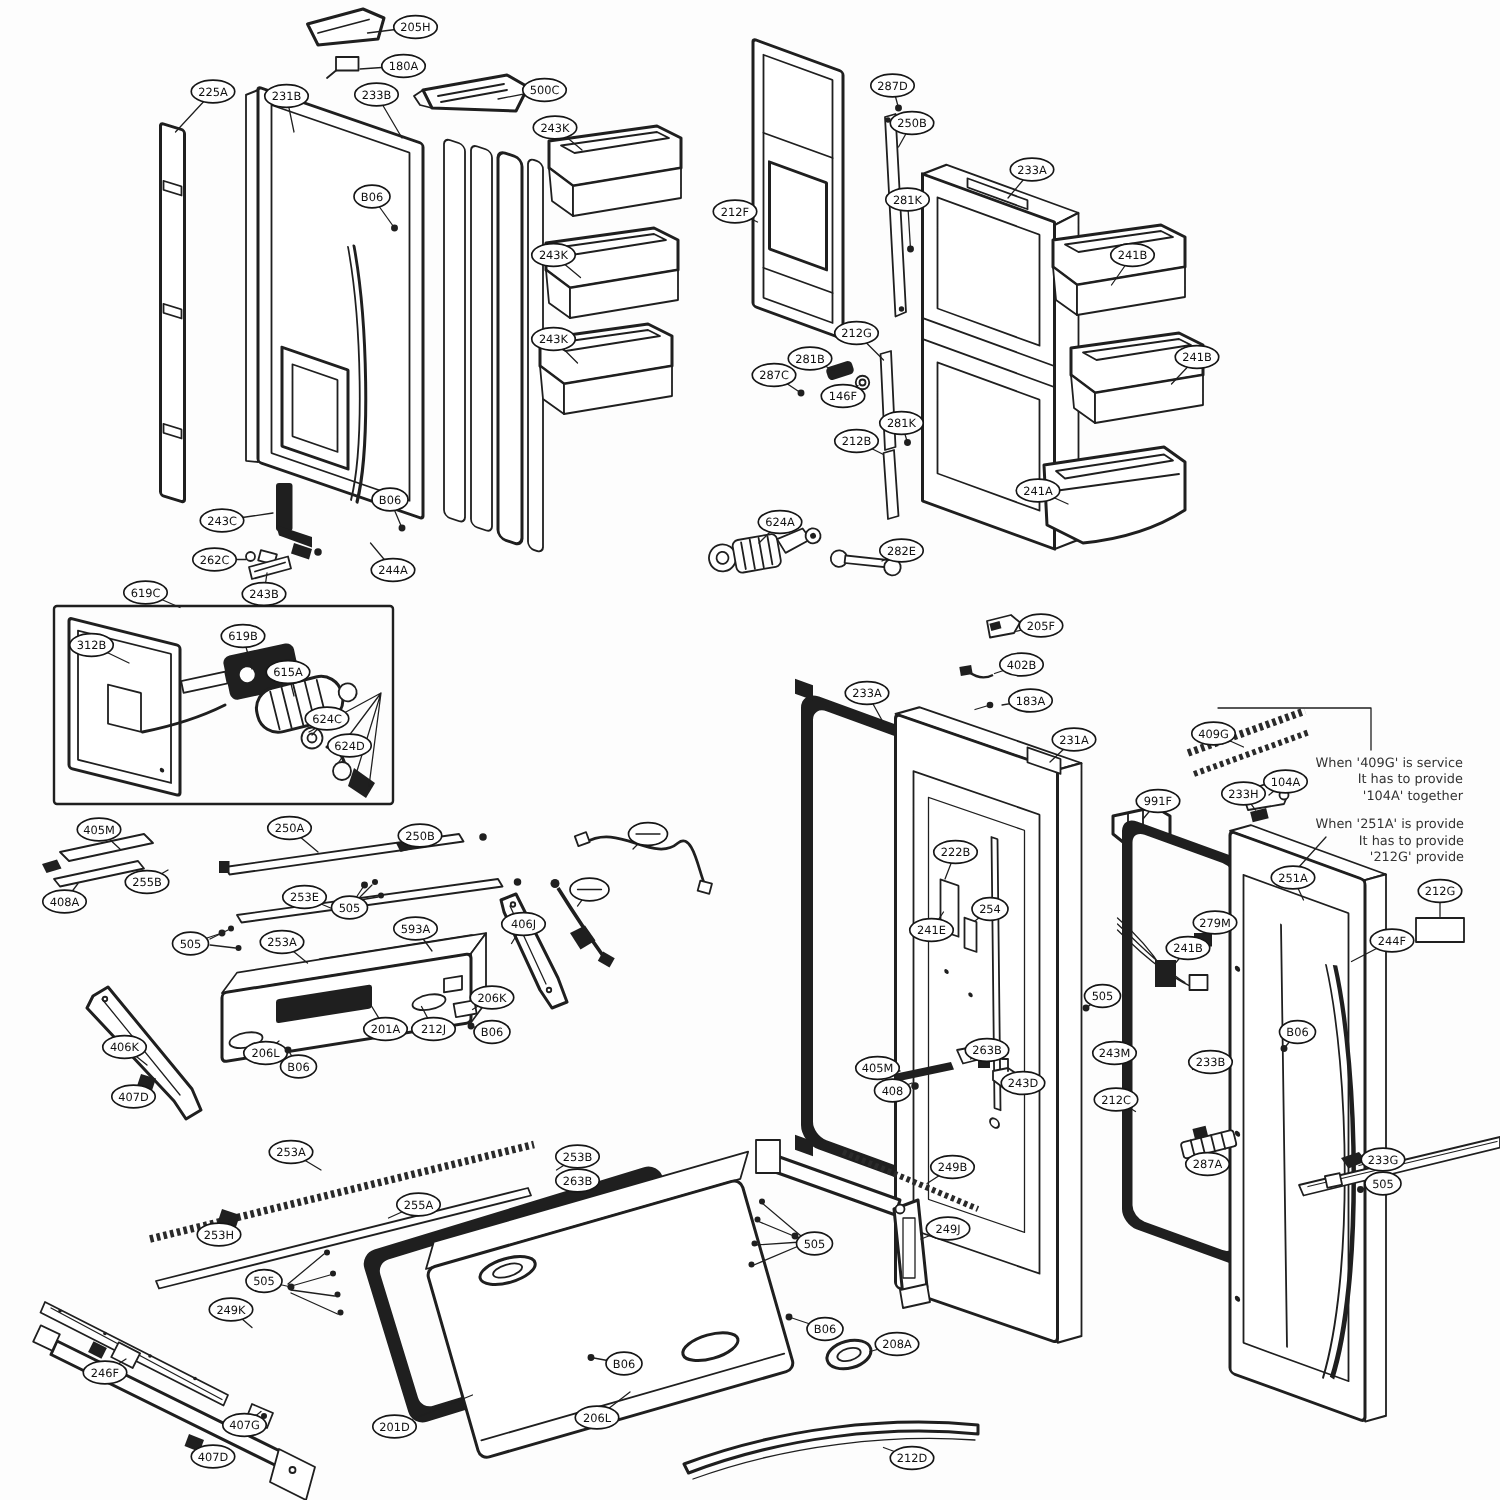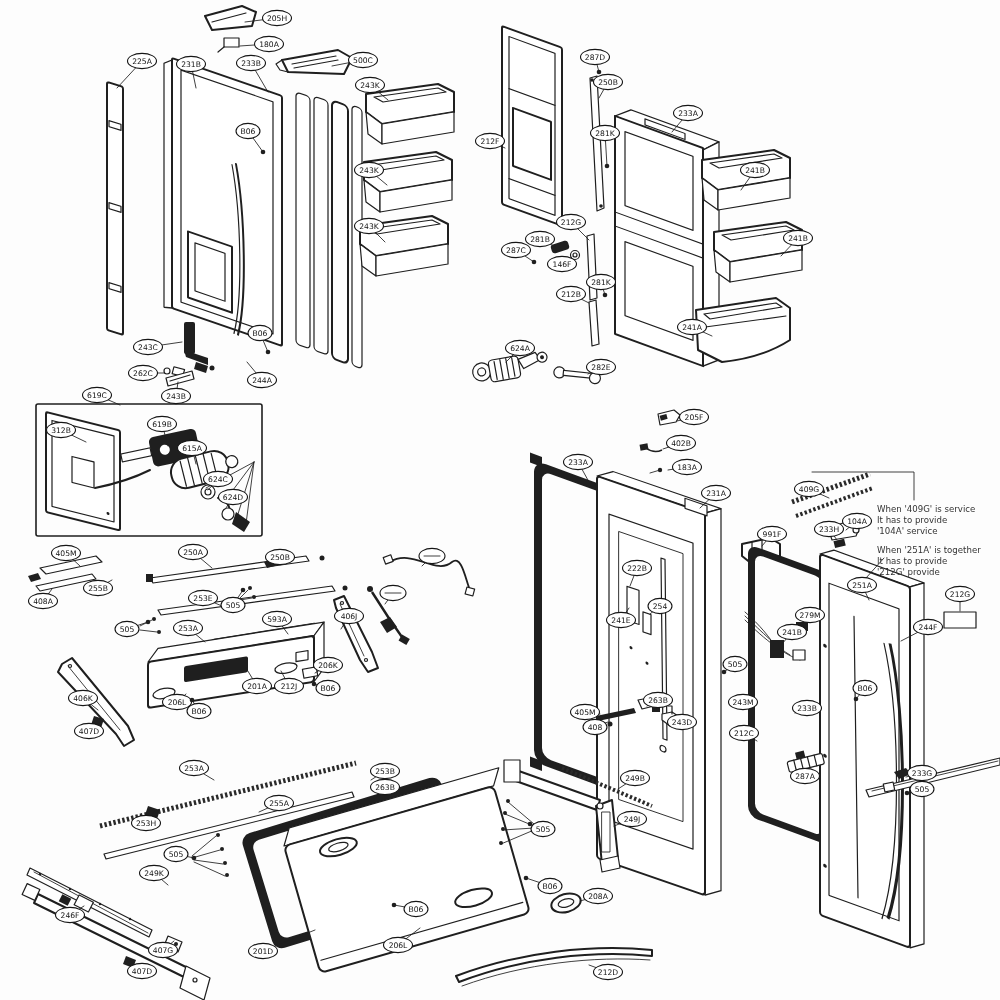--- a/index.html
+++ b/index.html
@@ -1,17 +1,17 @@
 <!DOCTYPE html>
 <html><head>
 <meta charset="utf-8">
 <style>
   html,body{margin:0;padding:0;background:#fff;}
   .stage{width:1000px;height:1000px;position:relative;background:#fdfdfd;overflow:hidden;
-         font-family:"DejaVu Sans",sans-serif;}
+         font-family:"DejaVu Sans",sans-serif;text-align:right;}
   svg{position:absolute;left:0;top:0;}
   .ln{fill:none;stroke:#1f1f1f;stroke-width:1.2;stroke-linecap:round;stroke-linejoin:round}
   .ln2{fill:none;stroke:#1f1f1f;stroke-width:2;stroke-linecap:round;stroke-linejoin:round}
   .thin{stroke-width:0.85}
   .wh{fill:#ffffff}
   .pg{fill:#fdfdfd}
   .bk{fill:#1f1f1f;stroke:none}
   .hatch{fill:none;stroke:#2a2a2a;stroke-width:5;stroke-dasharray:2.4,2.2}
   .hatch2{fill:none;stroke:#2a2a2a;stroke-width:4;stroke-dasharray:2.4,2.2}
   .co-e{fill:#ffffff;stroke:#161616;stroke-width:1.1}
@@ -755,20 +755,20 @@
         <text x="598" y="898.7" class="co-t">208A</text>
         <line x1="608" y1="972" x2="589" y2="965" class="ln thin"></line>
         <ellipse cx="608" cy="972" rx="14.5" ry="7.6" class="co-e"></ellipse>
         <text x="608" y="974.7" class="co-t">212D</text>
       </g>
 </svg>
 
 <div class="note" style="left: 877px; top: 504px;">
   <div>When '409G' is service</div>
   <div>It has to provide</div>
-  <div>'104A' service</div>
+  <div>'104A' together</div>
 </div>
 <div class="note" style="left: 877px; top: 545px;">
-  <div>When '251A' is together</div>
+  <div>When '251A' is provide</div>
   <div>It has to provide</div>
   <div>'212G' provide</div>
 </div>
 </div>
 
 </body></html>

